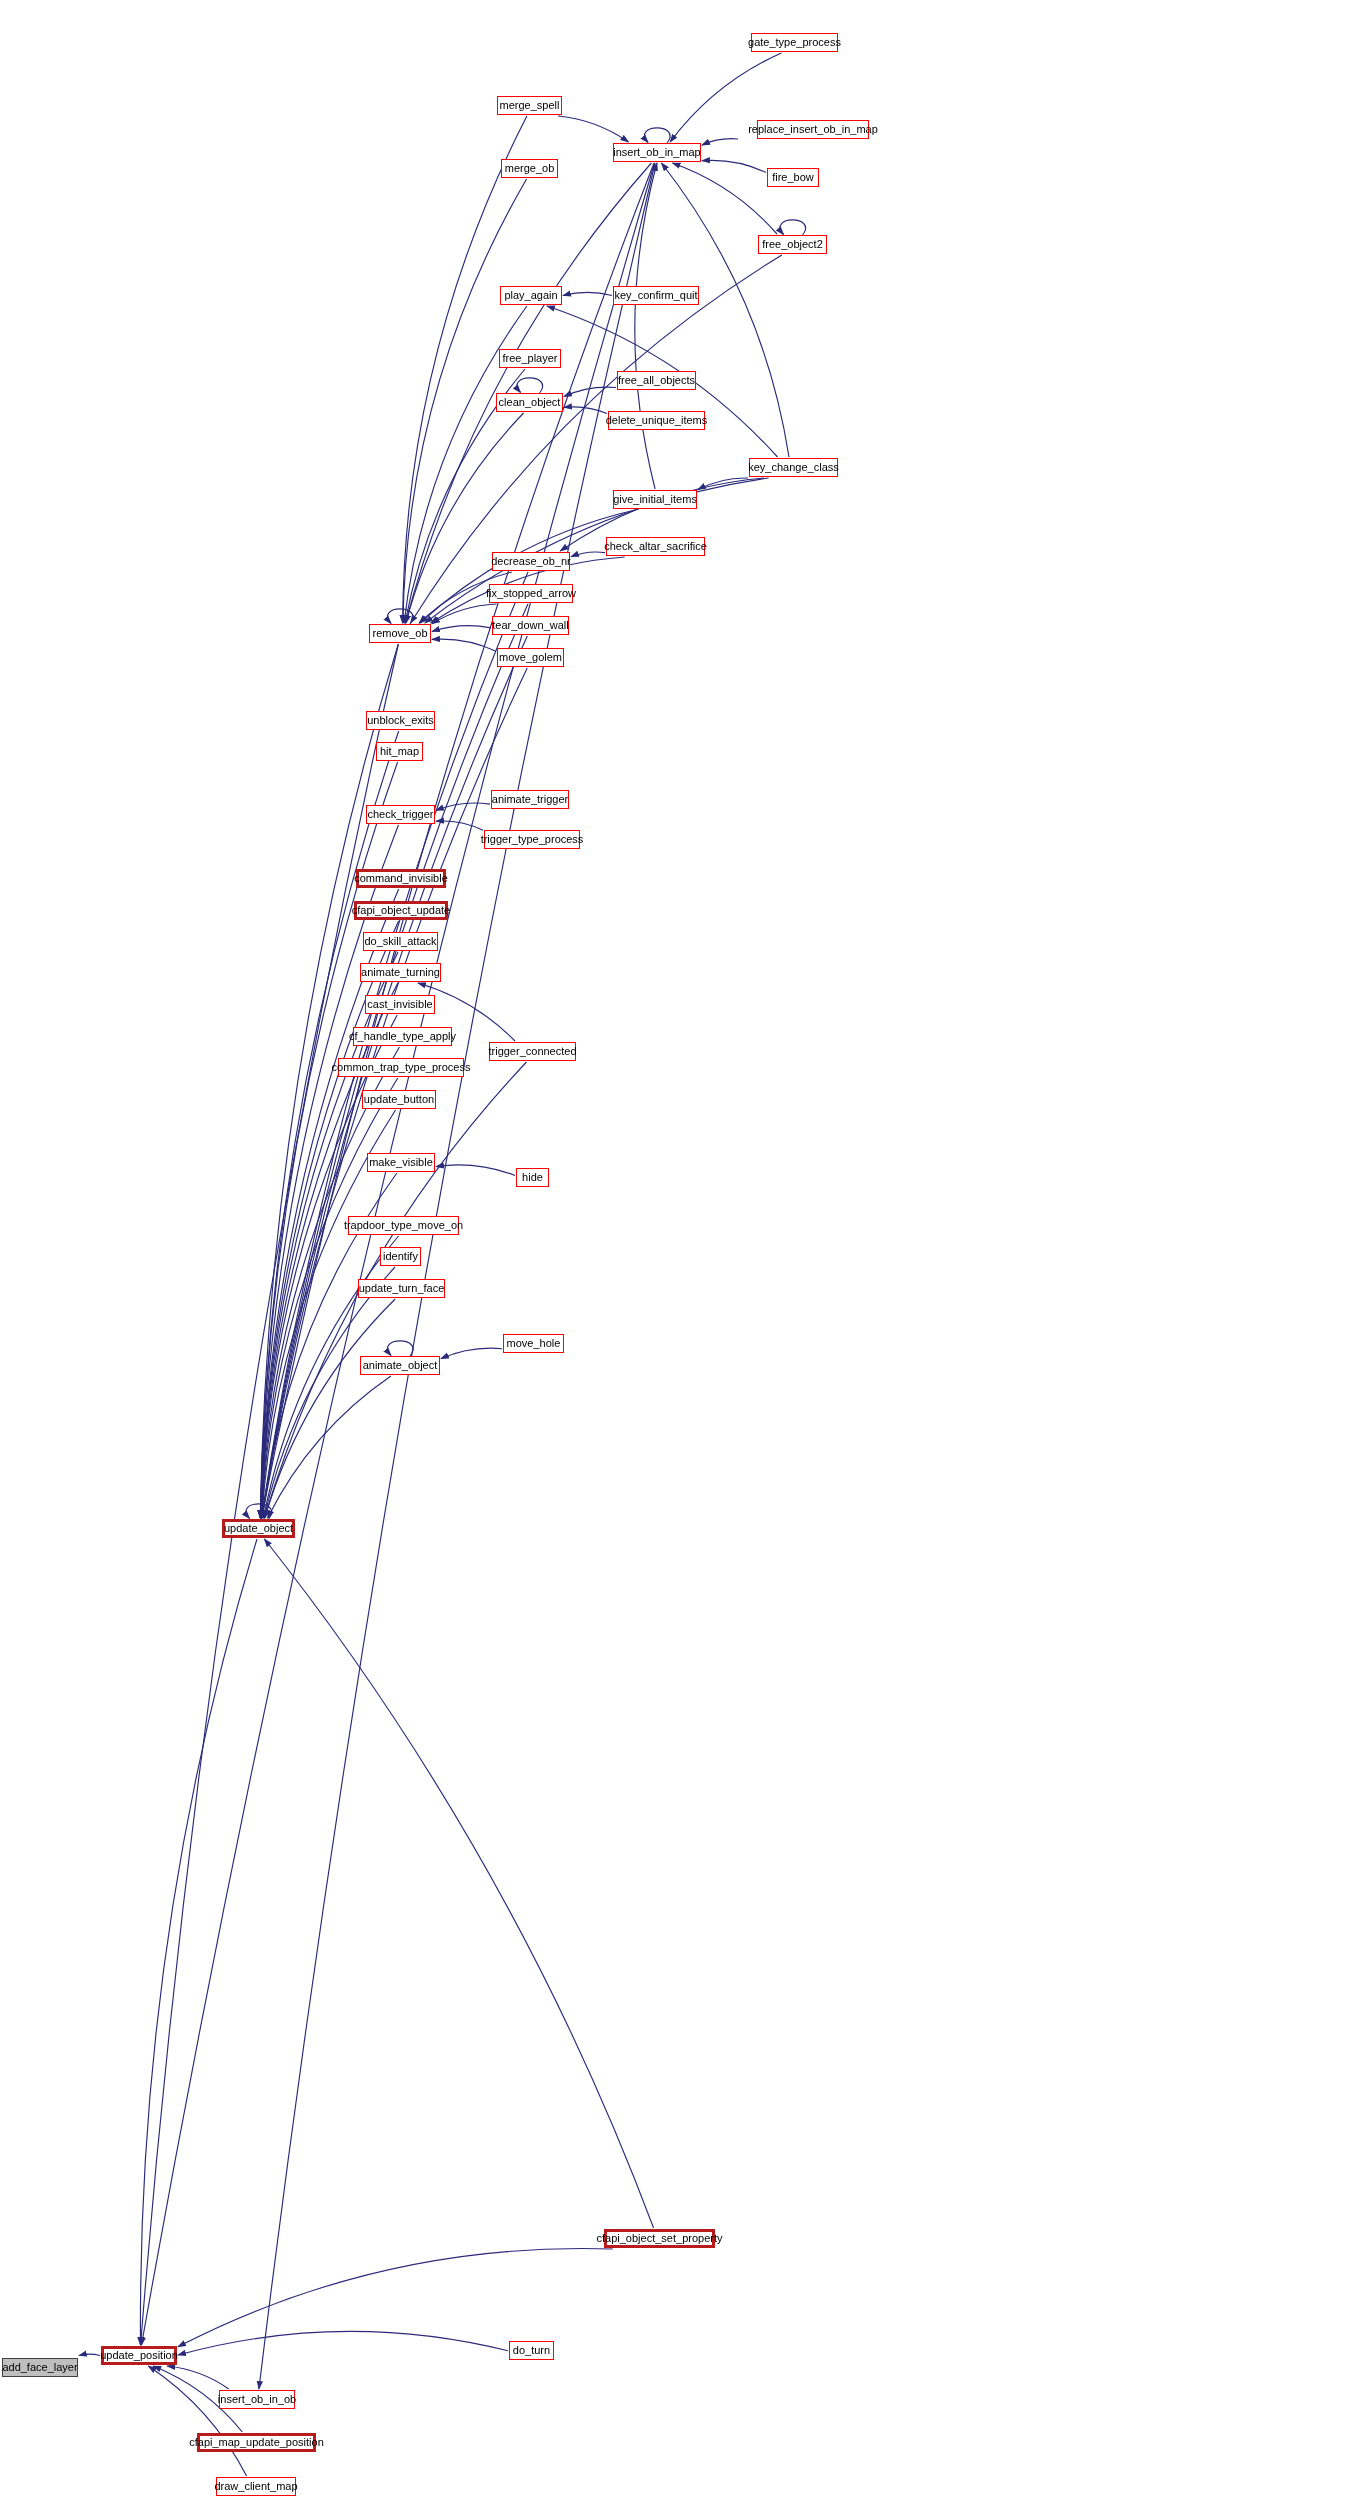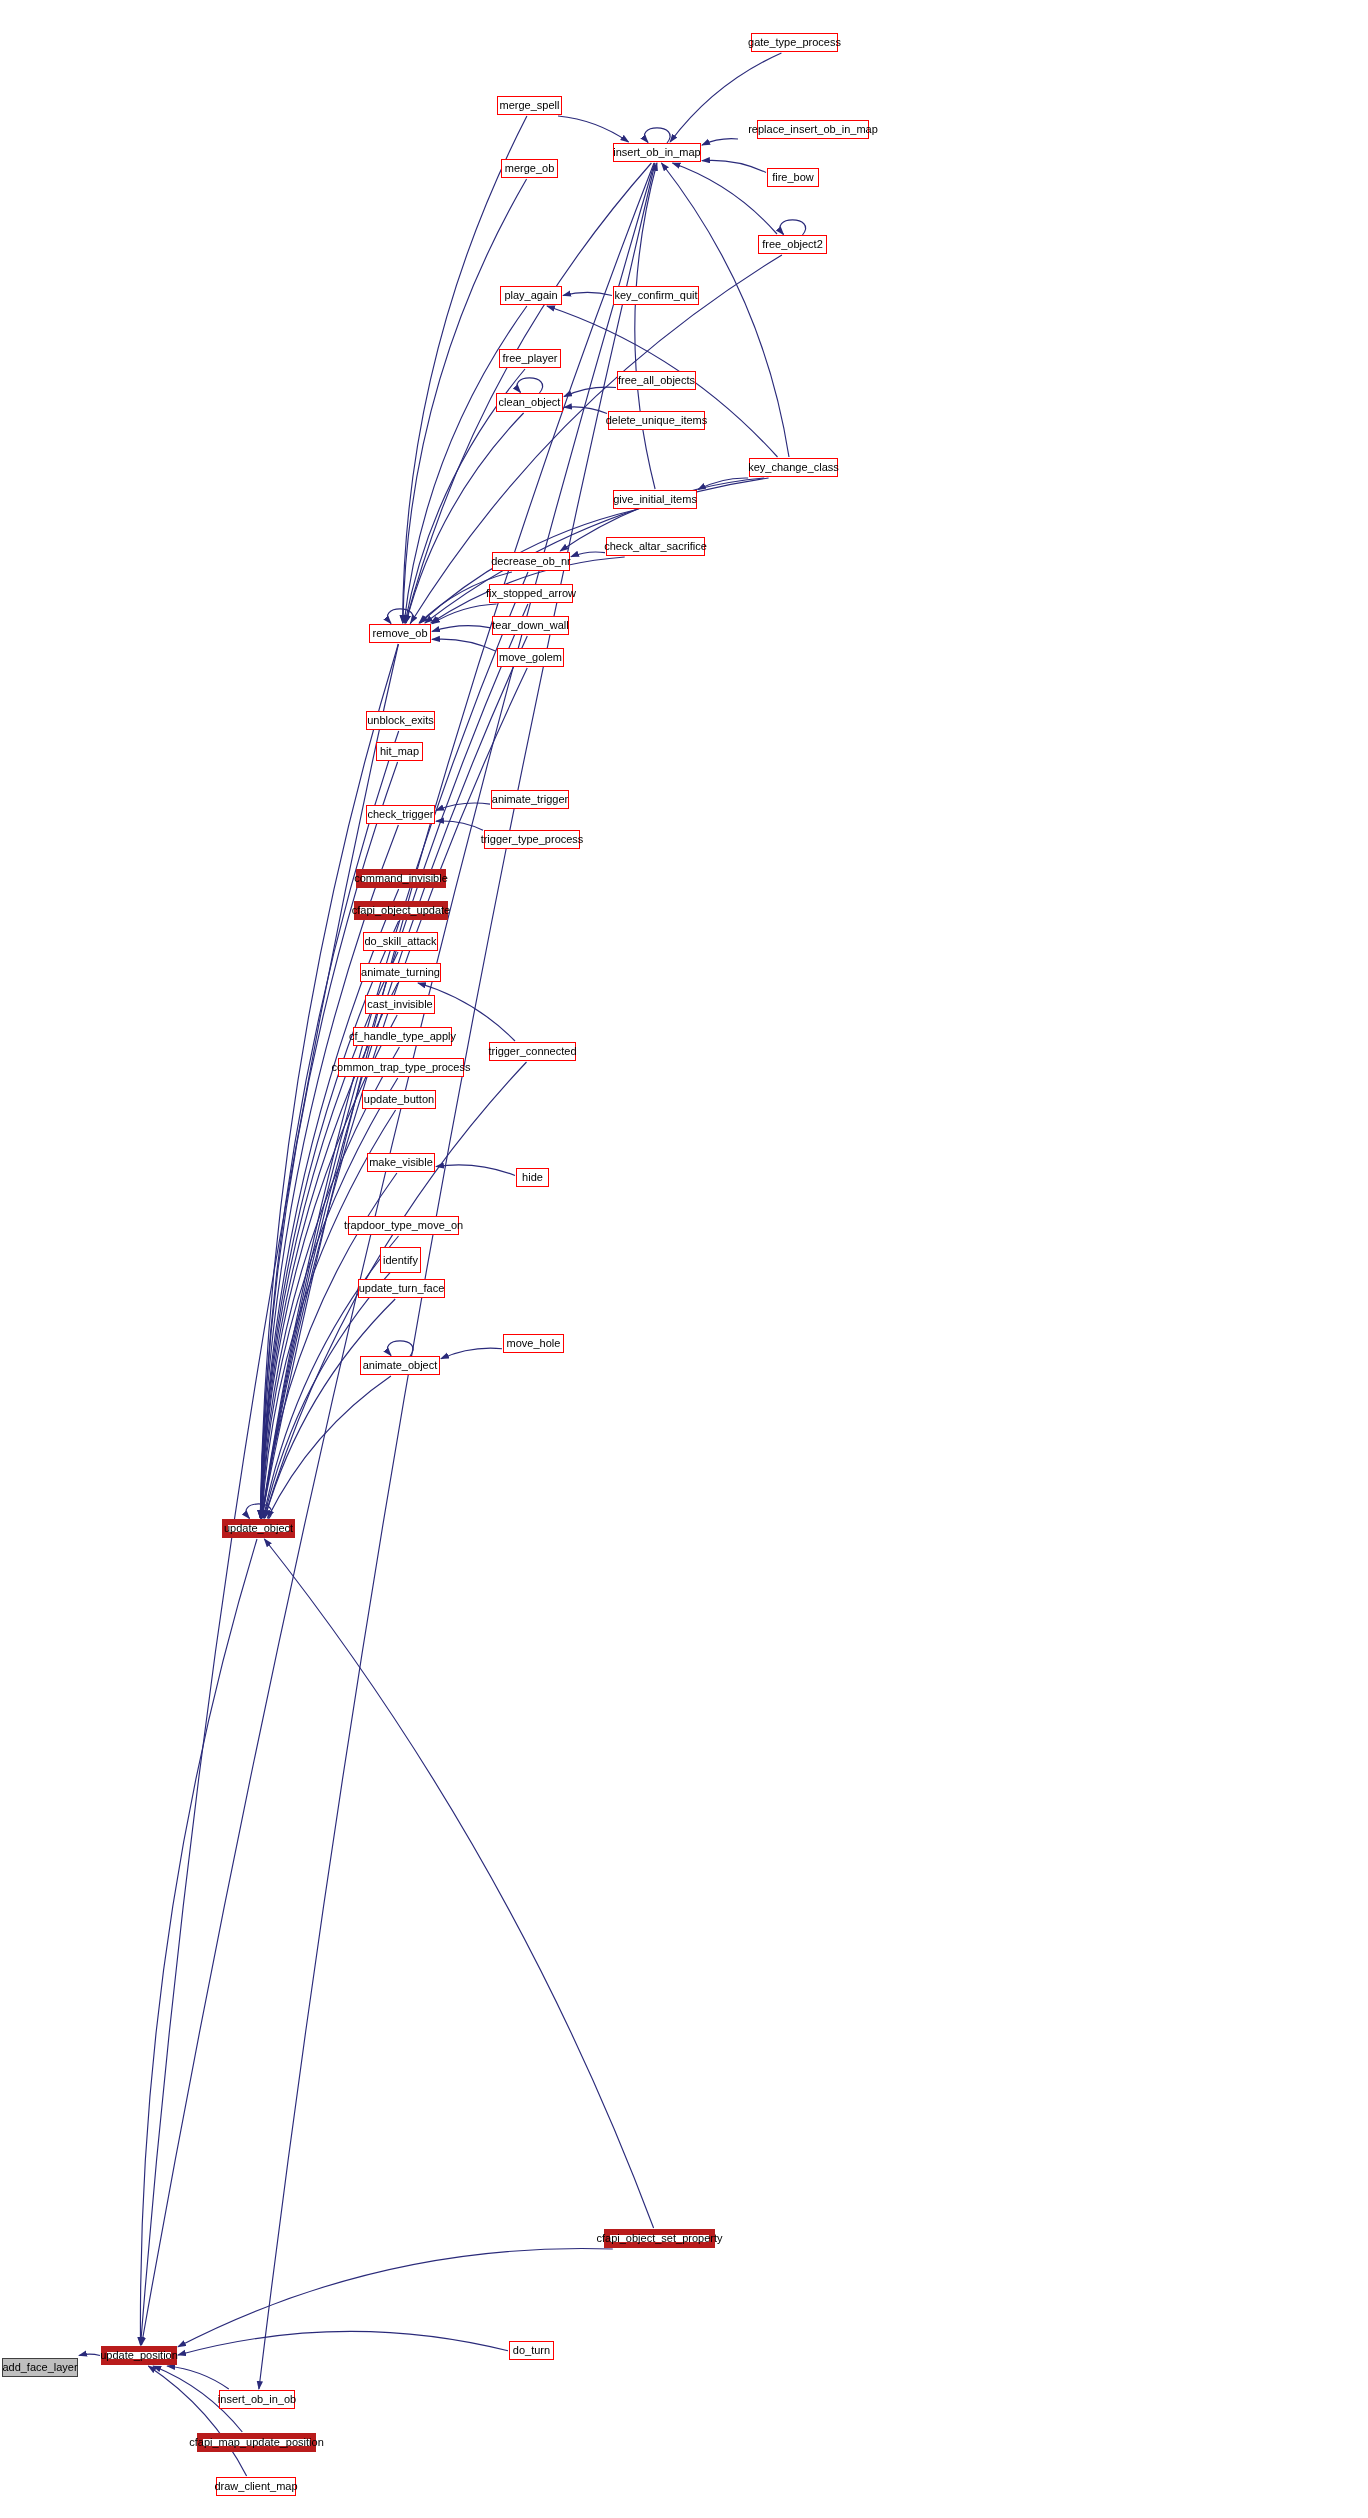--- a/index.html
+++ b/index.html
@@ -3,21 +3,21 @@
 <meta charset="utf-8">
 <style>
   html,body{margin:0;padding:0;background:#ffffff;}
   body{font-family:"Liberation Sans","DejaVu Sans",sans-serif;}
   #canvas{position:relative;width:1368px;height:2518px;background:#fff;overflow:hidden;}
   #edges{position:absolute;left:0;top:0;width:1368px;height:2518px;}
   .node{position:absolute;box-sizing:border-box;display:flex;align-items:center;justify-content:center;
         background:#ffffff;white-space:nowrap;line-height:1;}
   .node span{display:block;}
   .n-red{border:1px solid #ff0000;color:#000000;}
-  .n-black{border:6px solid #b91c1c;color:#000000;}
+  .n-black{border:3px solid #b91c1c;color:#000000;}
   .n-gray{border:1px solid #404040;background:#bfbfbf;color:#000000;}
 </style>
 </head>
 <body>
 
 <div id="canvas">
   <svg id="edges" viewBox="0 0 1368 2518" xmlns="http://www.w3.org/2000/svg" aria-hidden="true">
       <defs>
         <marker id="ah" markerWidth="9" markerHeight="9" refX="8" refY="3.2" orient="auto" markerUnits="userSpaceOnUse">
           <path d="M0,0 L9,3.2 L0,6.4 Z" fill="#2a2a7a"></path>
@@ -228,21 +228,21 @@
     </div>
     <div class="node n-red" style="left: 367px; top: 1153px; width: 68px; height: 19px; font-size: 11px;">
       <span>make_visible</span>
     </div>
     <div class="node n-red" style="left: 516px; top: 1168px; width: 33px; height: 19px; font-size: 11px;">
       <span>hide</span>
     </div>
     <div class="node n-red" style="left: 348px; top: 1216px; width: 111px; height: 19px; font-size: 11px;">
       <span>trapdoor_type_move_on</span>
     </div>
-    <div class="node n-red" style="left: 380px; top: 1247px; width: 41px; height: 26px; font-size: 11px;">
+    <div class="node n-red" style="left: 380px; top: 1247px; width: 41px; height: 19px; font-size: 11px;">
       <span>identify</span>
     </div>
     <div class="node n-red" style="left: 358px; top: 1279px; width: 87px; height: 19px; font-size: 11px;">
       <span>update_turn_face</span>
     </div>
     <div class="node n-red" style="left: 503px; top: 1334px; width: 61px; height: 19px; font-size: 11px;">
       <span>move_hole</span>
     </div>
     <div class="node n-red" style="left: 360px; top: 1356px; width: 80px; height: 19px; font-size: 11px;">
       <span>animate_object</span>

